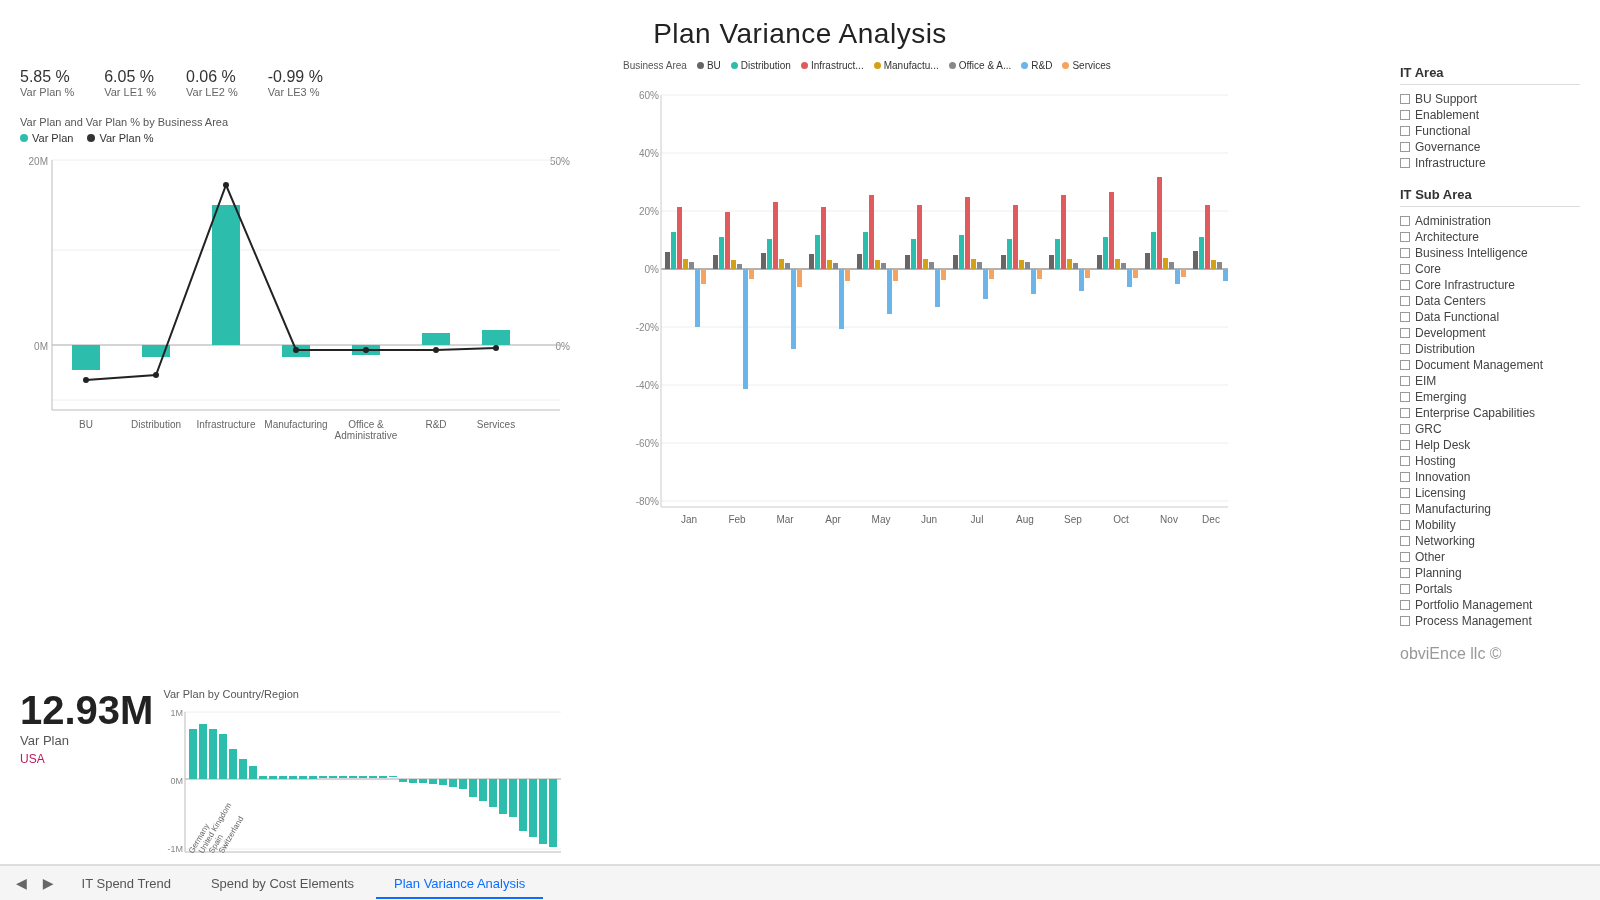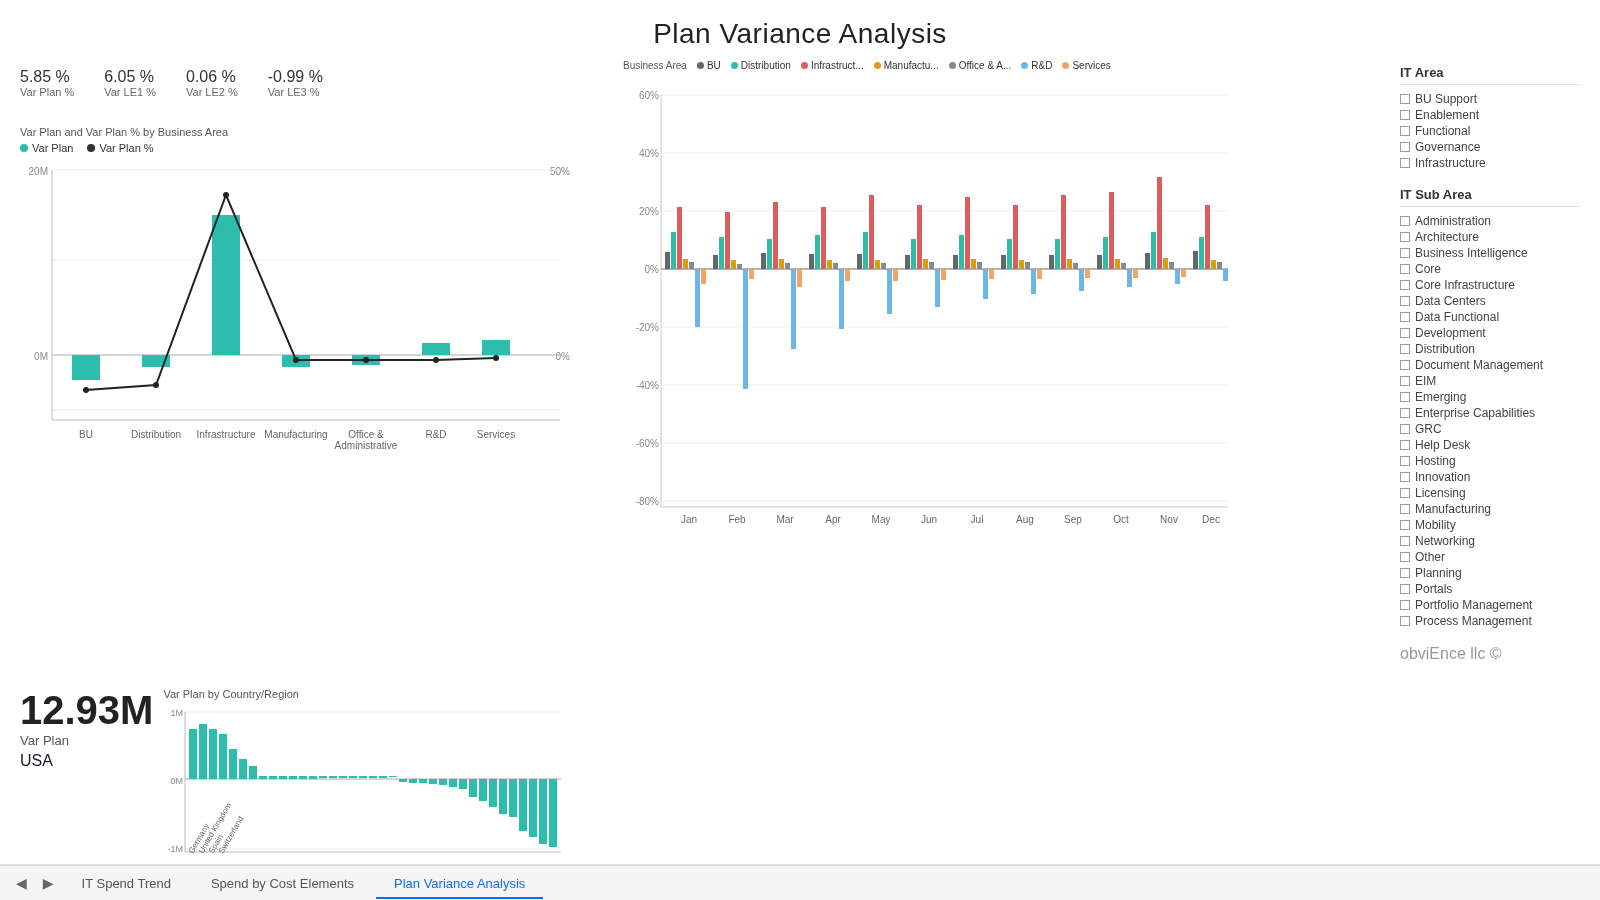--- a/index.html
+++ b/index.html
@@ -5,37 +5,37 @@
     * { box-sizing: border-box; margin: 0; padding: 0; }
     body { font-family: 'Segoe UI', Arial, sans-serif; background: #fff; width: 1600px; height: 900px; overflow: hidden; font-size: 12px; color: #333; }
     
     .page { width: 1600px; height: 900px; display: flex; flex-direction: column; }
     
     .title { text-align: center; font-size: 28px; font-weight: 300; padding: 18px 0 10px 0; color: #222; letter-spacing: 0.5px; }
     
     .main-content { display: flex; flex: 1; padding: 0 10px 0 10px; gap: 8px; }
     
     
-    .left-panel { width: 600px; display: flex; flex-direction: column; gap: 20px; }
+    .left-panel { width: 600px; display: flex; flex-direction: column; gap: 10px; }
     
     
     .kpi-row { display: flex; gap: 30px; padding: 8px 10px; }
     .kpi-item { display: flex; flex-direction: column; }
     .kpi-value { font-size: 16px; font-weight: 400; color: #333; }
     .kpi-label { font-size: 11px; color: #666; }
     
     
     .ba-chart-container { padding: 0 10px; flex: 1; }
     .chart-title { font-size: 11px; color: #555; margin-bottom: 4px; }
     .legend { display: flex; gap: 14px; font-size: 11px; margin-bottom: 6px; }
     .legend-item { display: flex; align-items: center; gap: 4px; }
     .legend-dot { width: 8px; height: 8px; border-radius: 50%; }
     .big-number { font-size: 40px; font-weight: 700; color: #222; }
     .big-number-label { font-size: 13px; color: #555; }
-    .big-number-sub { font-size: 16px; color: #0f172a; margin-top: 4px; }
+    .big-number-sub { font-size: 12px; color: #be185d; margin-top: 4px; }
     
     
     .middle-panel { flex: 1; display: flex; flex-direction: column; padding: 0 5px; }
     .monthly-chart-title { font-size: 11px; color: #555; margin-bottom: 3px; }
     .monthly-legend { display: flex; gap: 10px; font-size: 10px; margin-bottom: 6px; flex-wrap: wrap; }
     .monthly-legend-item { display: flex; align-items: center; gap: 3px; }
     .legend-circle { width: 7px; height: 7px; border-radius: 50%; }
     
     
     .right-panel { width: 200px; padding: 5px 10px; }

